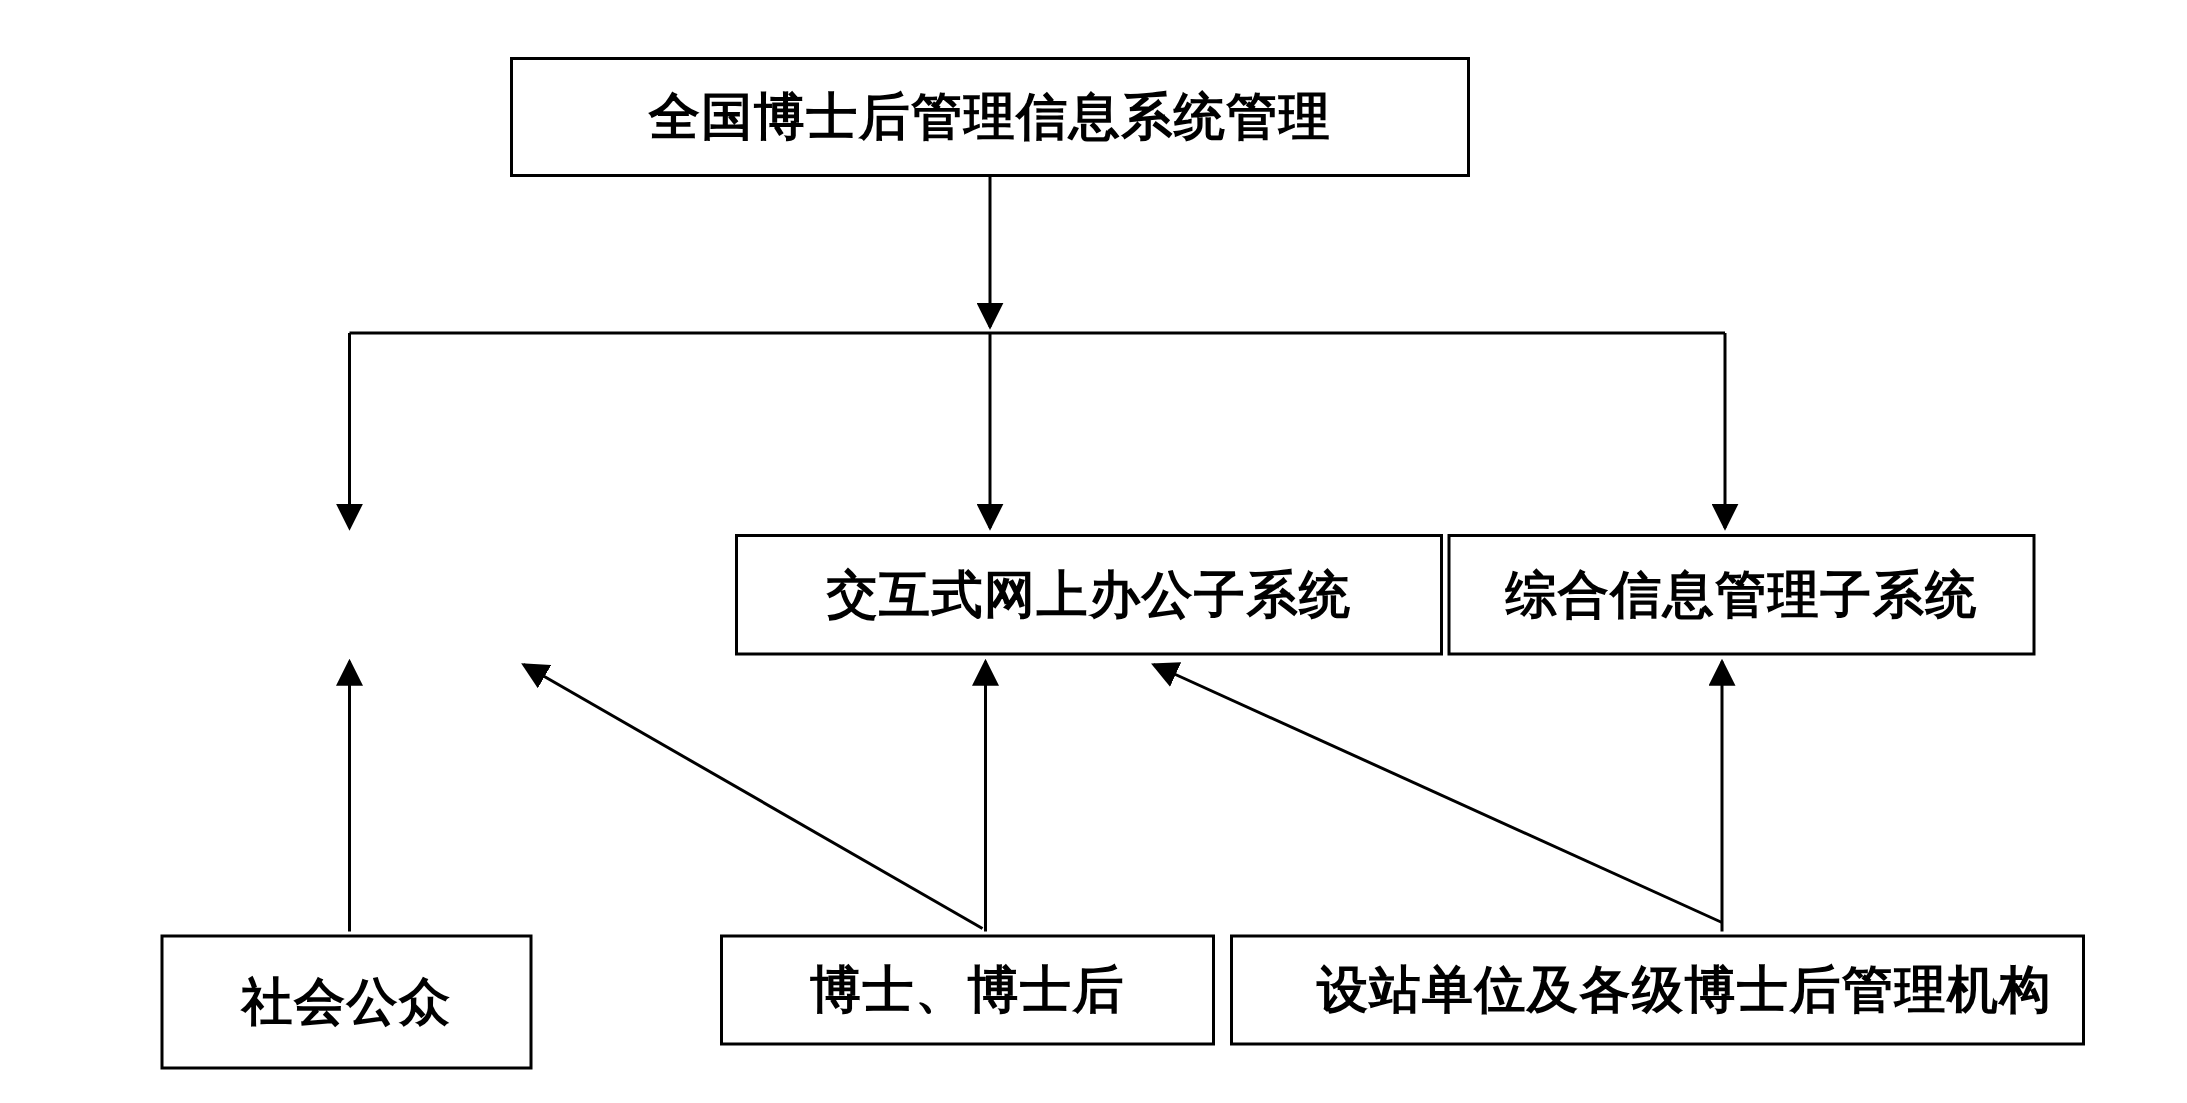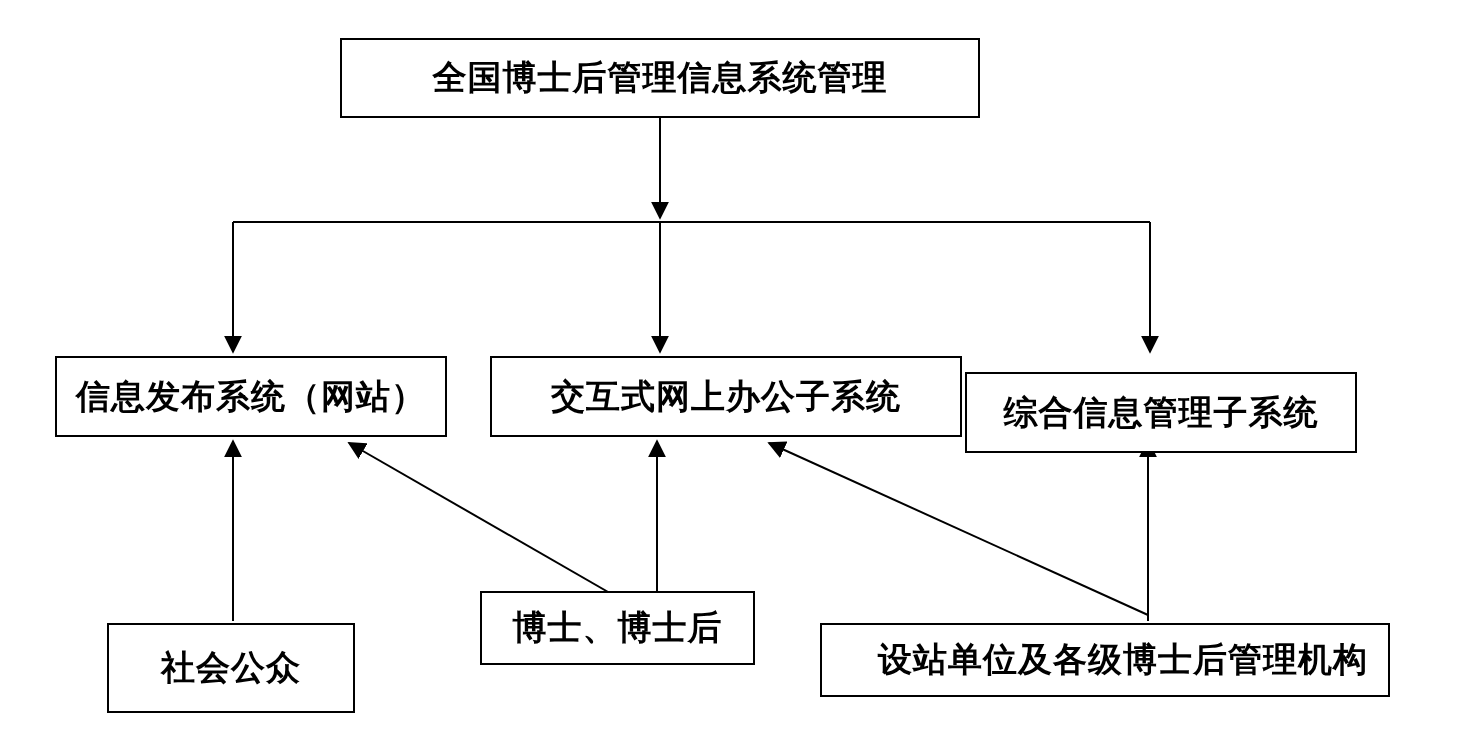--- a/index.html
+++ b/index.html
@@ -35,24 +35,24 @@
     font-weight: bold;
     letter-spacing: 1px;
     white-space: nowrap;
     text-align: center;
   }
   
   .node-root            { left: 340px;  top: 38px;  width: 640px; height: 80px; }
   
   .node-info-publish    { left: 55px;   top: 356px; width: 392px; height: 81px; }
   .node-interactive     { left: 490px;  top: 356px; width: 472px; height: 81px; }
-  .node-comprehensive   { left: 965px;  top: 372px; width: 392px; height: 81px; }
+  .node-comprehensive   { left: 965px;  top: 356px; width: 392px; height: 81px; }
   
   .node-public          { left: 107px;  top: 623px; width: 248px; height: 90px; }
-  .node-postdocs        { left: 480px;  top: 591px; width: 275px; height: 74px; }
+  .node-postdocs        { left: 480px;  top: 623px; width: 330px; height: 74px; }
   .node-stations        { left: 820px;  top: 623px; width: 570px; height: 74px; padding-left: 36px; }
 
   line {
     stroke: #000000;
     stroke-width: 2;
   }
 </style>
 </head>
 <body>
 
@@ -77,23 +77,20 @@
     <line x1="655" y1="619" x2="349" y2="443" marker-end="url(#arrowhead)"></line>
     <line x1="657" y1="621" x2="657" y2="441" marker-end="url(#arrowhead)"></line>
     <line x1="1148" y1="615" x2="769" y2="443" marker-end="url(#arrowhead)"></line>
     <line x1="1148" y1="621" x2="1148" y2="441" marker-end="url(#arrowhead)"></line>
   </svg>
 
   <div class="node node-root">
     <span>全国博士后管理信息系统管理</span>
   </div>
 
-  <div class="node node-info-publish">
-    <span>信息发布系统（网站）</span>
-  </div>
   <div class="node node-interactive">
     <span>交互式网上办公子系统</span>
   </div>
   <div class="node node-comprehensive">
     <span>综合信息管理子系统</span>
   </div>
 
   <div class="node node-public">
     <span>社会公众</span>
   </div>

